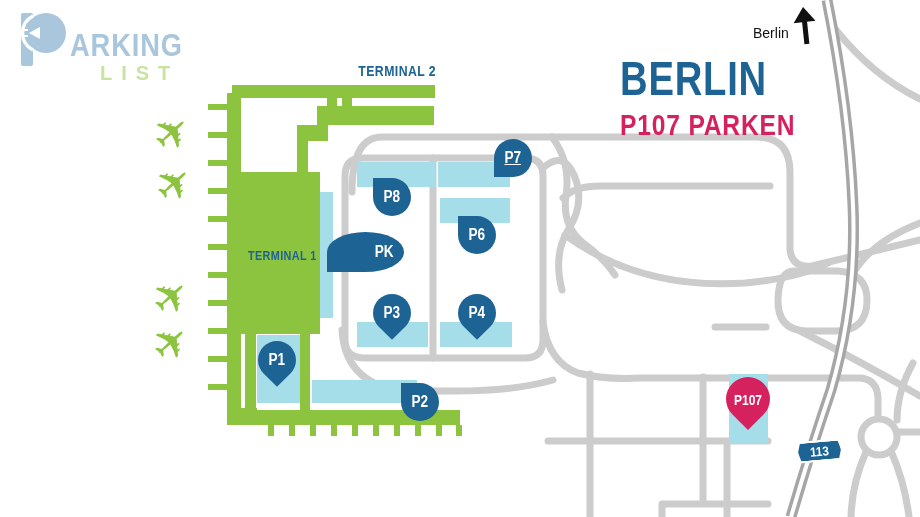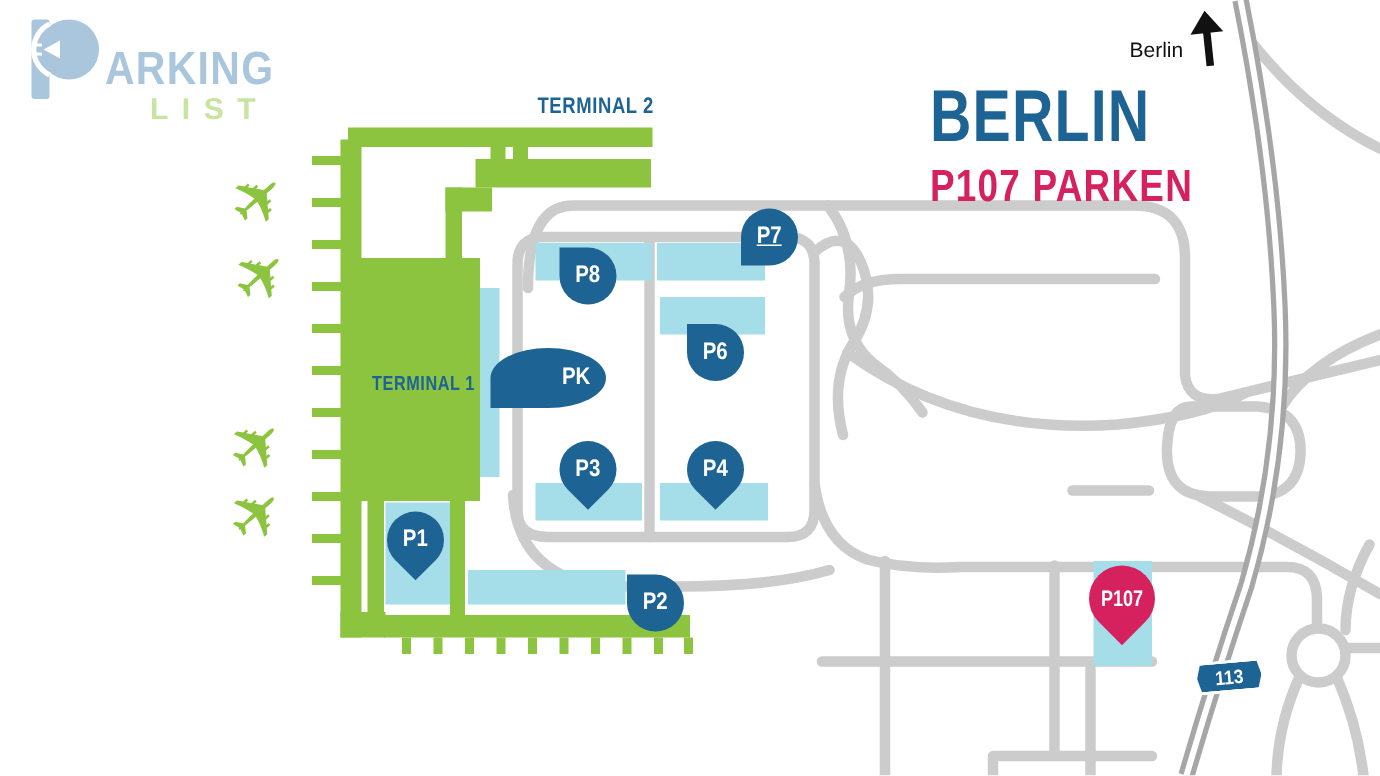--- a/index.html
+++ b/index.html
@@ -40,27 +40,27 @@
 
   
   .pin{position:absolute;display:flex;align-items:center;justify-content:center;
        background:var(--pin_blue);color:#fff;font-weight:bold;}
   .pin .lbl{font-size:16px;transform:scaleX(.85);letter-spacing:0;}
   .tail-tl{border-radius:0 50% 50% 50%;}
   .tail-bl{border-radius:50% 50% 50% 0;}
   .tail-b{border-radius:50% 50% 50% 0;transform:rotate(-45deg);}
   .tail-b .lbl{transform:rotate(45deg) scaleX(.85);}
   #pin-pk{left:327px;top:232px;width:40px;height:40px;padding-left:37px;}
-  #pin-p8{left:373px;top:165px;width:38px;height:38px;}
+  #pin-p8{left:373px;top:178px;width:38px;height:38px;}
   #pin-p7{left:494px;top:139px;width:38px;height:38px;text-decoration:underline;}
   #pin-p6{left:458px;top:216px;width:38px;height:38px;}
   #pin-p3{left:373px;top:294px;width:38px;height:38px;}
   #pin-p4{left:458px;top:294px;width:38px;height:38px;}
   #pin-p1{left:258px;top:341px;width:38px;height:38px;}
-  #pin-p2{left:418px;top:383px;width:38px;height:38px;}
+  #pin-p2{left:401px;top:383px;width:38px;height:38px;}
   #pin-p107{left:726px;top:377px;width:44px;height:44px;background:var(--pink);}
   #pin-p107 .lbl{font-size:15px;transform:rotate(45deg) scaleX(.8);}
 
   
   .badge113{position:absolute;left:796px;top:440px;width:47px;height:22px;transform:rotate(-5deg);
             clip-path:polygon(0 50%,8% 0,92% 0,100% 50%,92% 100%,8% 100%);background:#fff;}
   .badge113-inner{position:absolute;left:2px;top:2px;right:2px;bottom:2px;
             clip-path:polygon(0 50%,6% 0,94% 0,100% 50%,94% 100%,6% 100%);background:var(--pin_blue);
             display:flex;align-items:center;justify-content:center;color:#fff;font-weight:bold;font-size:13px;}
   .badge113-inner span{transform:scaleX(.9);}

